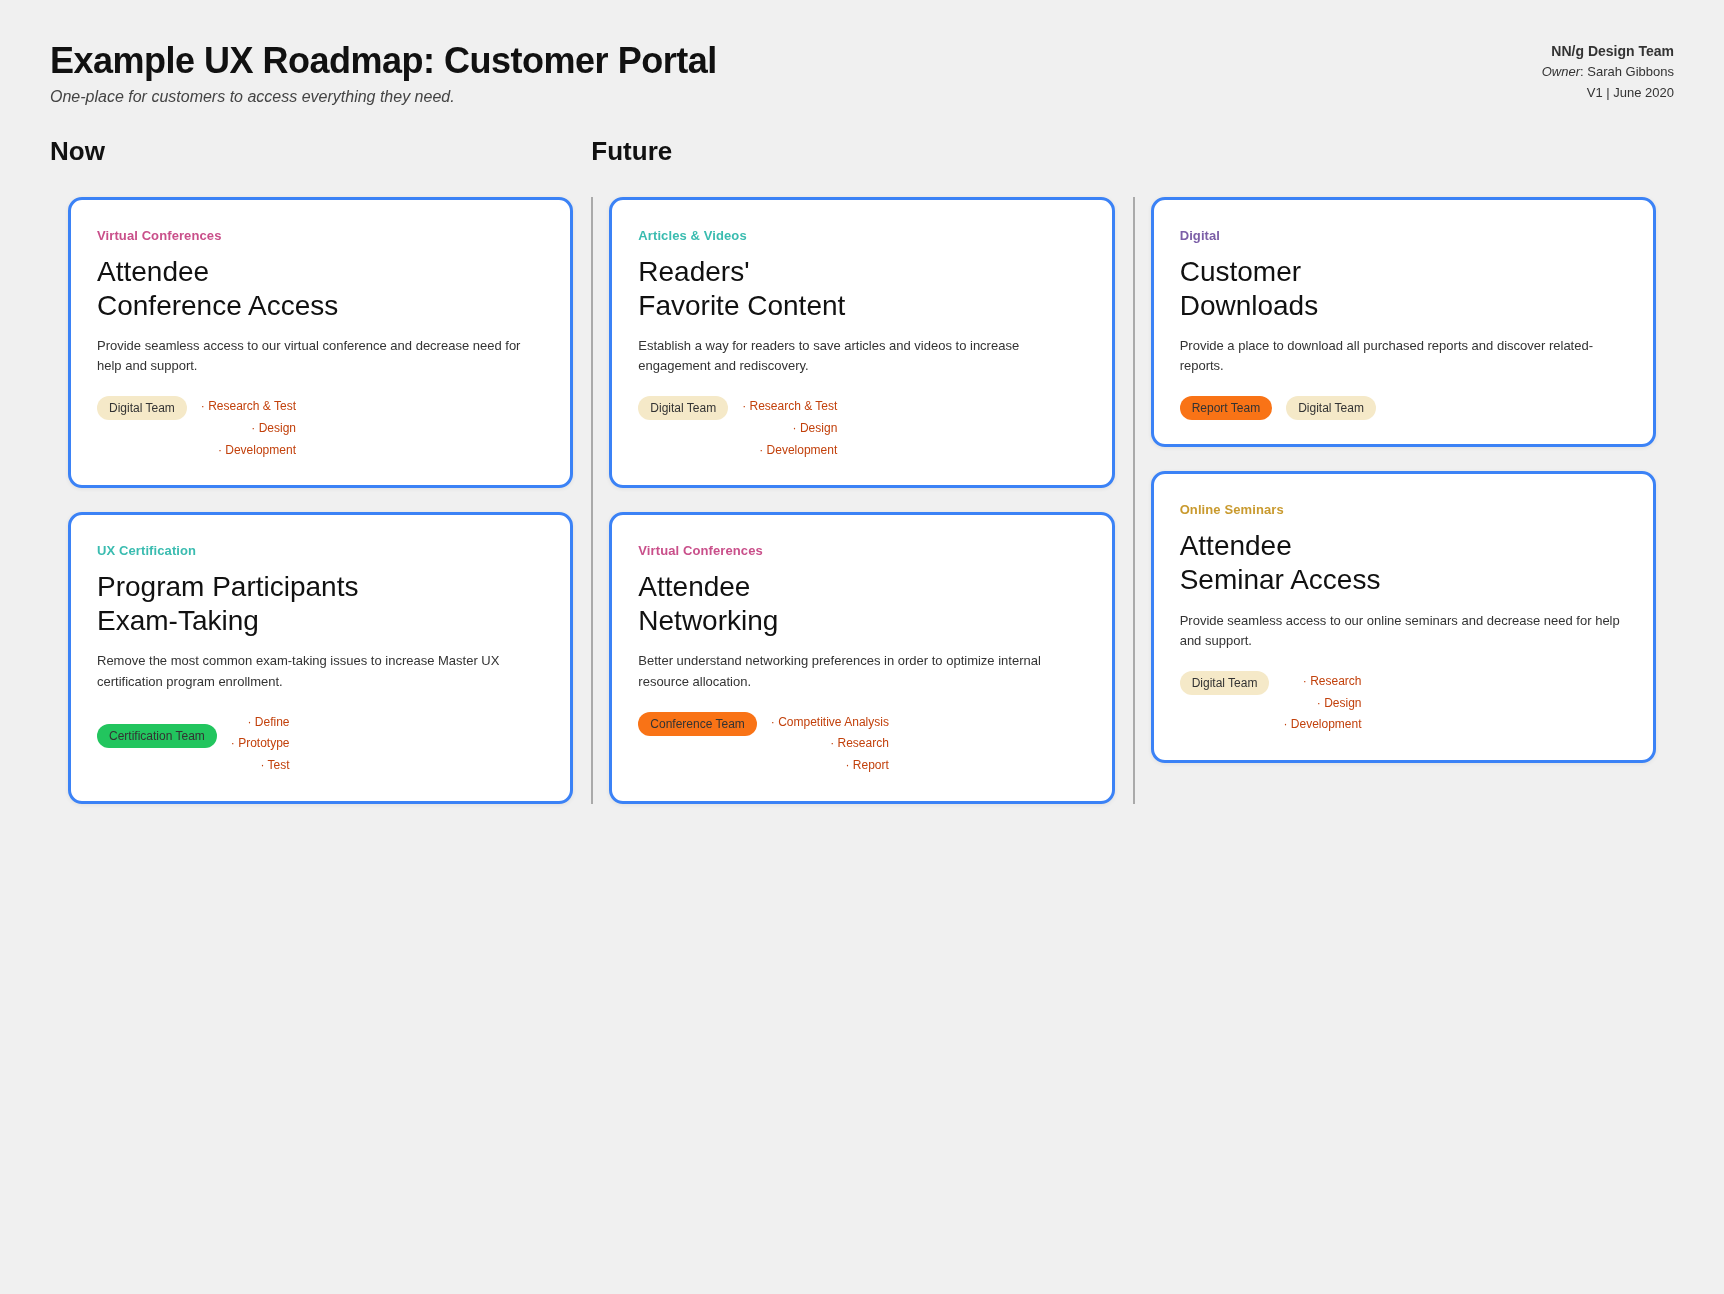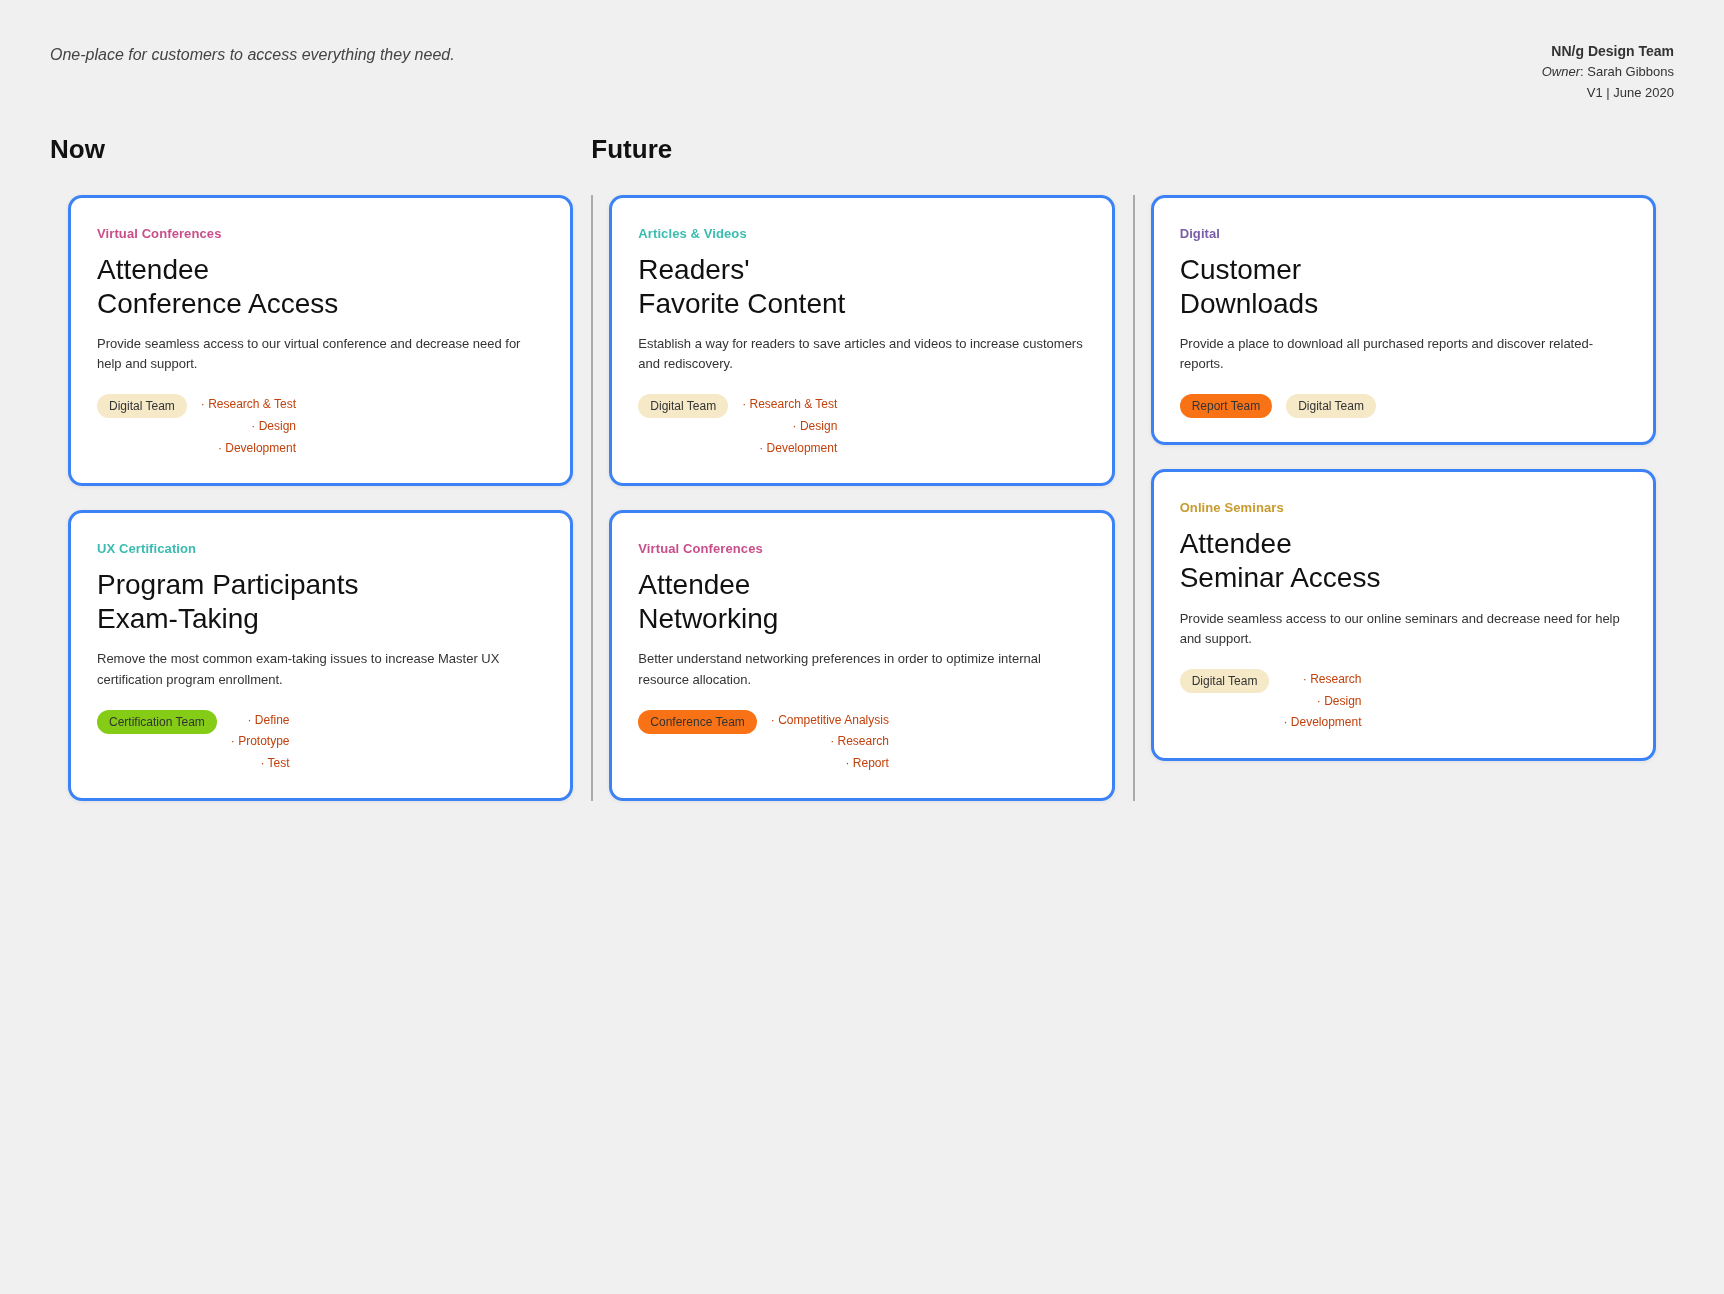--- a/index.html
+++ b/index.html
@@ -106,21 +106,21 @@
     .team-badge {
       font-size: 12px;
       padding: 5px 12px;
       border-radius: 20px;
       white-space: nowrap;
       font-weight: 400;
       flex-shrink: 0;
     }
     .team-badge.yellow { background: #f5e9c8; color: #333; }
     .team-badge.pink { background: #f97316; color: #333; }
-    .team-badge.purple { background: #84cc16; color: #333; }
+    .team-badge.purple { background: #22c55e; color: #333; margin-top: 12px; }
     .card-tasks {
       font-size: 12px;
       color: #c2410c;
       line-height: 1.8;
       text-align: right;
     }
     .card-tasks .task::before { content: '· '; }
     .second-badge {
       font-size: 12px;
       padding: 5px 12px;
@@ -134,20 +134,21 @@
     .cat-pink { color: #c94f8a; }
     .cat-teal { color: #3abcb0; }
     .cat-purple { color: #7b5ea7; }
     .cat-gold { color: #c99a2e; }
   </style>
 </head>
 <body>
 
 <div class="header">
   <div class="header-left">
+    <h1>Example UX Roadmap: Customer Portal</h1>
     <div class="subtitle">One-place for customers to access everything they need.</div>
   </div>
   <div class="header-right">
     <div class="org-name">NN/g Design Team</div>
     <div>
       <em>Owner</em>: <span>Sarah Gibbons</span>
     </div>
     <div>V1  |  June 2020</div>
   </div>
 </div>
@@ -191,21 +192,21 @@
       </div>
     </div>
 
   </div>
 
   <div class="column">
 
     <div class="card">
       <div class="card-category cat-teal">Articles &amp; Videos</div>
       <div class="card-title">Readers'<br>Favorite Content</div>
-      <div class="card-desc">Establish a way for readers to save articles and videos to increase customers and rediscovery.</div>
+      <div class="card-desc">Establish a way for readers to save articles and videos to increase engagement and rediscovery.</div>
       <div class="card-footer">
         <span class="team-badge yellow">Digital Team</span>
         <div class="card-tasks">
           <div class="task">Research &amp; Test</div>
           <div class="task">Design</div>
           <div class="task">Development</div>
         </div>
       </div>
     </div>
 

